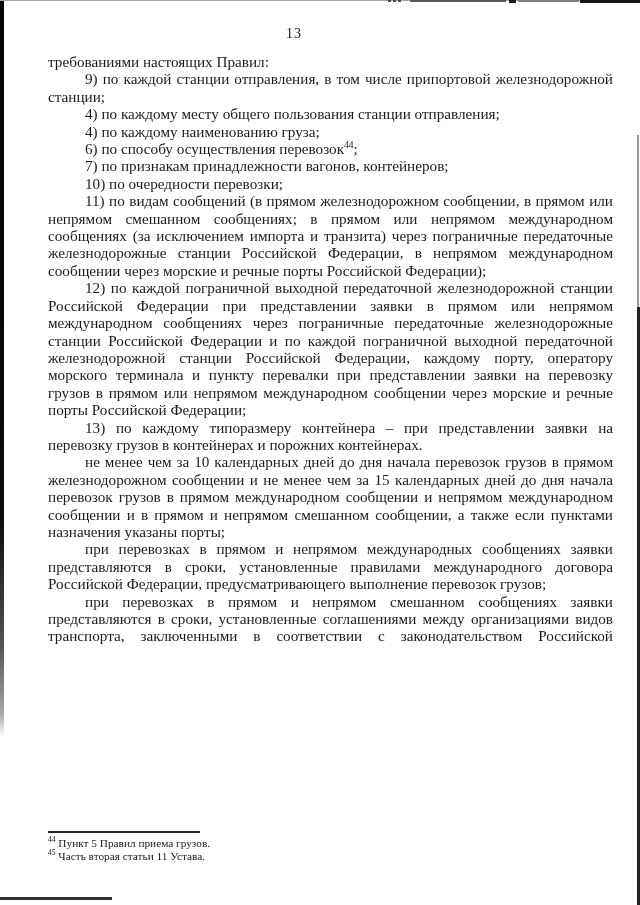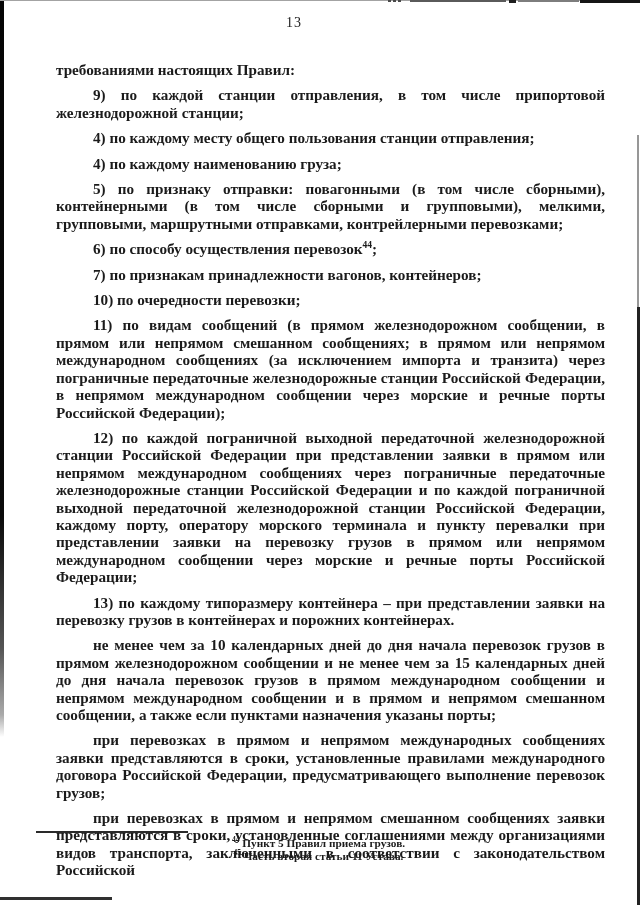--- a/index.html
+++ b/index.html
@@ -24,37 +24,37 @@
   .seg.d3 { left: 398px; width: 3px; height: 2px; background: #4a4a4a; }
   .seg.s1 { left: 410px; width: 96px; height: 2px; background: #5a5a5a; }
   .seg.s2 { left: 509px; width: 7px; height: 3px; background: #1e1e1e; }
   .seg.s3 { left: 518px; width: 61px; height: 2px; background: #7d7d7d; }
   .seg.s4 { left: 580px; width: 60px; height: 3px; background: #161616; }
   .edge-right-a { position: absolute; left: 637px; top: 135px; width: 2px; height: 172px; background: #979797; }
   .edge-right-b { position: absolute; left: 637px; top: 307px; width: 3px; height: 598px; background: #222222; }
   .mark-bottom-left { position: absolute; left: 0; top: 897px; width: 112px; height: 3px; background: #303030; }
 
   .page-number {
-    position: absolute; top: 15px; left: 0; width: 588px;
+    position: absolute; top: 26px; left: 0; width: 588px;
     text-align: center; font-size: 14px; letter-spacing: 1px;
   }
   .text-block {
     position: absolute; top: 53px; left: 48px; width: 565px;
     font-size: 15.2px; line-height: 17.4px;
     text-align: justify;
   }
-  .text-block p { margin: 8px; text-indent: 37px; font-weight: bold; }
+  .text-block p { margin: 0; text-indent: 37px; }
   .text-block p.no-indent { text-indent: 0; }
   .text-block p.force-last { text-align-last: justify; }
   sup.fnref {
     font-size: 9.5px; line-height: 0; vertical-align: super;
   }
   .footnotes {
-    position: absolute; top: 831px; left: 36px; width: 565px;
-    font-size: 11.3px; line-height: 13.4px; text-align: center; font-weight: bold;
+    position: absolute; top: 831px; left: 48px; width: 565px;
+    font-size: 11.3px; line-height: 13.4px; text-align: left;
   }
   .fn-sep { width: 152px; height: 0; border-top: 2px solid #2a2a2a; margin-bottom: 4px; }
   .footnotes sup { font-size: 7.5px; line-height: 0; vertical-align: super; }
 </style>
 </head>
 <body>
 
 <div class="page">
 
   <div class="edge-left"></div>
@@ -71,21 +71,20 @@
   <div class="mark-bottom-left"></div>
 
   <div class="page-number">13</div>
 
   <div class="text-block">
     <p class="no-indent">требованиями настоящих Правил:</p>
 
     <p>9) по каждой станции отправления, в том числе припортовой железнодорожной станции;</p>
     <p>4) по каждому месту общего пользования станции отправления;</p>
     <p>4) по каждому наименованию груза;</p>
-    <p>5) по признаку отправки: повагонными (в том числе сборными), контейнерными (в том числе сборными и групповыми), мелкими, групповыми, маршрутными отправками, контрейлерными перевозками;</p>
 
     <p><span>6) по способу осуществления перевозок</span><sup class="fnref">44</sup><span>;</span></p>
 
     <p>7) по признакам принадлежности вагонов, контейнеров;</p>
     <p>10) по очередности перевозки;</p>
     <p>11) по видам сообщений (в прямом железнодорожном сообщении, в прямом или непрямом смешанном сообщениях; в прямом или непрямом международном сообщениях (за исключением импорта и транзита) через пограничные передаточные железнодорожные станции Российской Федерации, в непрямом международном сообщении через морские и речные порты Российской Федерации);</p>
     <p>12) по каждой пограничной выходной передаточной железнодорожной станции Российской Федерации при представлении заявки в прямом или непрямом международном сообщениях через пограничные передаточные железнодорожные станции Российской Федерации и по каждой пограничной выходной передаточной железнодорожной станции Российской Федерации, каждому порту, оператору морского терминала и пункту перевалки при представлении заявки на перевозку грузов в прямом или непрямом международном сообщении через морские и речные порты Российской Федерации;</p>
     <p>13) по каждому типоразмеру контейнера – при представлении заявки на перевозку грузов в контейнерах и порожних контейнерах.</p>
 
 

